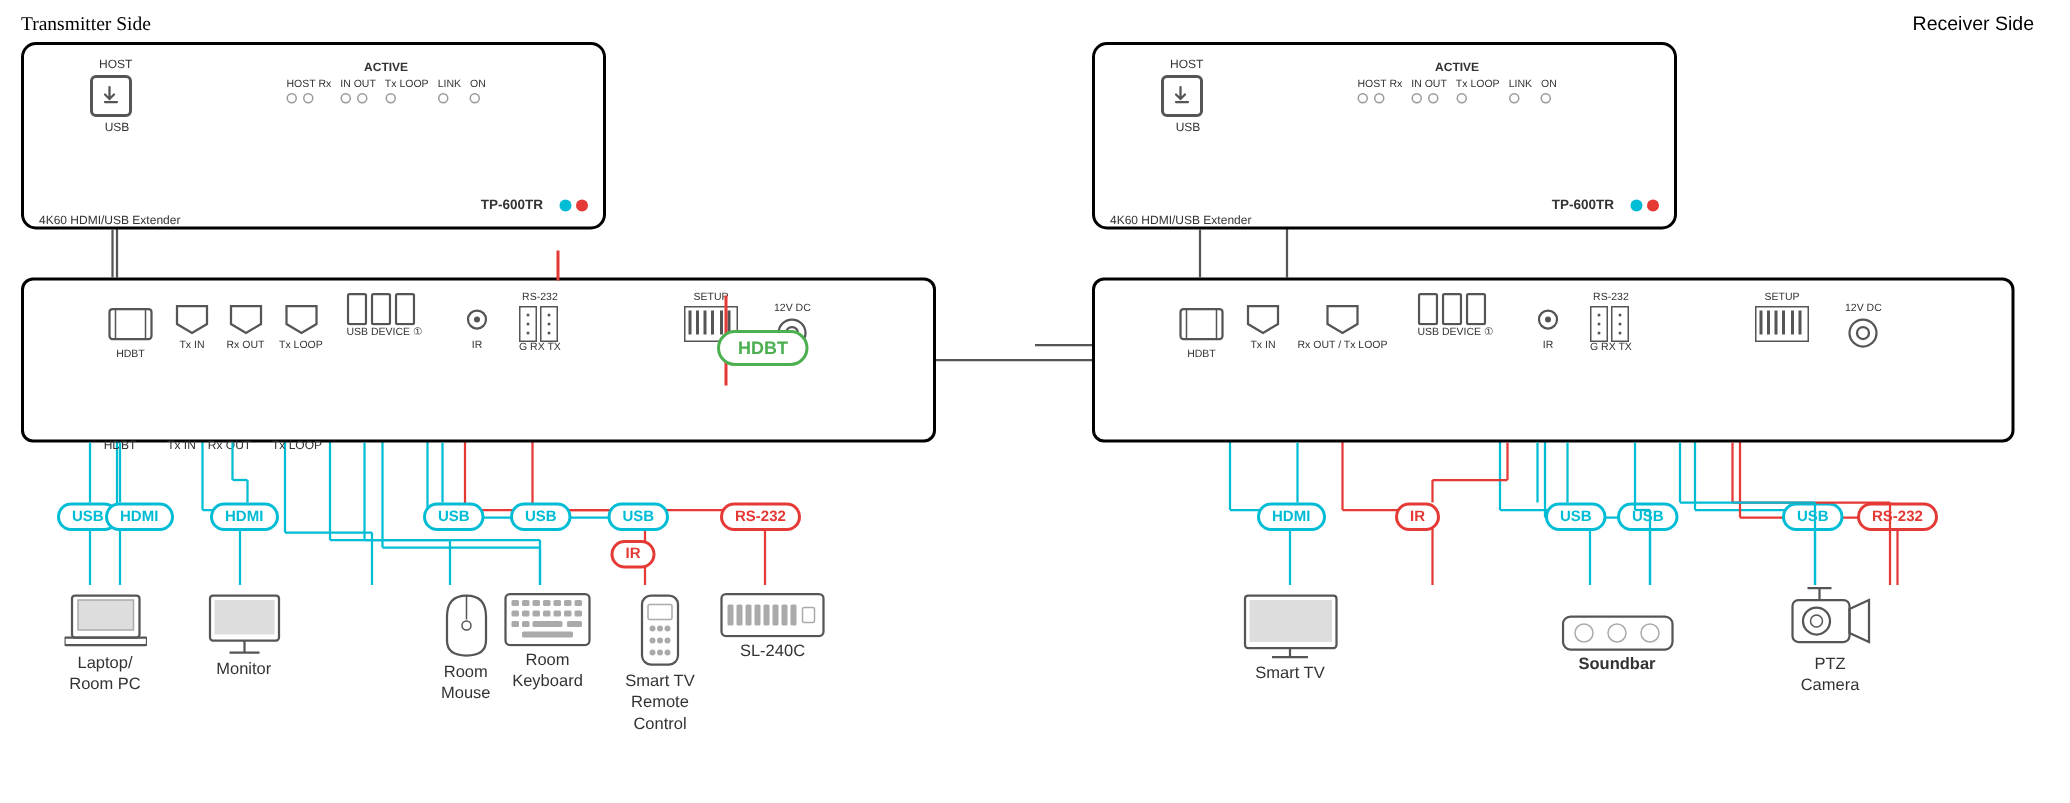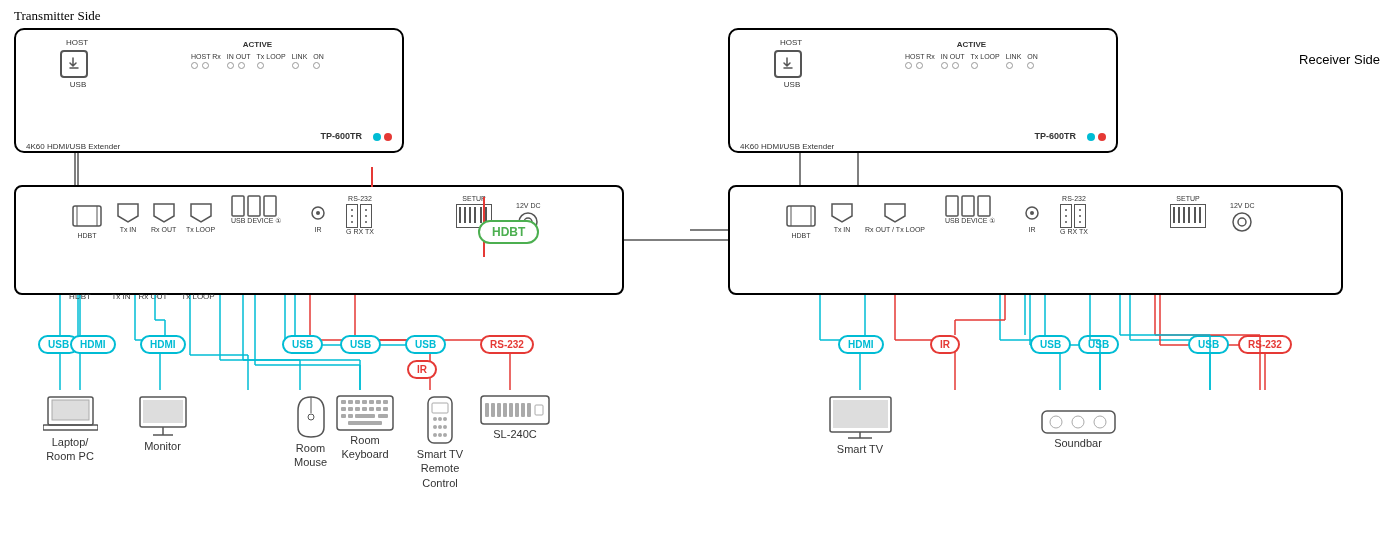--- a/index.html
+++ b/index.html
@@ -96,21 +96,21 @@
       height: 535px;
       pointer-events: none;
     }
   </style>
 </head>
 <body>
 
 <div class="main-container">
 
   <div class="side-label" style="left:14px; top:8px;font-family:Liberation Serif, serif;">Transmitter Side</div>
-  <div class="side-label" style="right:0; top:8px;margin-top:44px;">Receiver Side</div>
+  <div class="side-label" style="right:24px; top:8px;">Receiver Side</div>
 
   <svg class="lines-svg">
 
     <line x1="393" y1="265" x2="480" y2="265" stroke="#555" stroke-width="1.5"></line>
 
     <line x1="78" y1="285" x2="78" y2="340" stroke="#00bcd4" stroke-width="1.5"></line>
 
     <line x1="60" y1="340" x2="60" y2="390" stroke="#00bcd4" stroke-width="1.5"></line>
 
     <line x1="80" y1="340" x2="80" y2="390" stroke="#00bcd4" stroke-width="1.5"></line>
@@ -592,30 +592,41 @@
     <svg width="65" height="45" viewBox="0 0 65 45" class="icon-img">
       <rect x="2" y="2" width="61" height="35" rx="2" fill="none" stroke="#555" stroke-width="1.5"></rect>
       <rect x="5" y="5" width="55" height="28" fill="#ddd"></rect>
       <line x1="32" y1="37" x2="32" y2="43" stroke="#555" stroke-width="1.5"></line>
       <line x1="20" y1="43" x2="44" y2="43" stroke="#555" stroke-width="1.5"></line>
     </svg>
     <div class="device-label">Smart TV</div>
   </div>
 
 
-  <div class="device-icon" style="left:1038px; top:410px; width:80px;">
+  <div class="device-icon" style="left:1038px; top:410px; width:80px;font-weight:bold;">
     <svg width="75" height="24" viewBox="0 0 75 24" class="icon-img">
       <rect x="1" y="1" width="73" height="22" rx="5" fill="none" stroke="#555" stroke-width="1.5"></rect>
       <circle cx="15" cy="12" r="6" fill="none" stroke="#aaa" stroke-width="1"></circle>
       <circle cx="37" cy="12" r="6" fill="none" stroke="#aaa" stroke-width="1"></circle>
       <circle cx="59" cy="12" r="6" fill="none" stroke="#aaa" stroke-width="1"></circle>
     </svg>
     <div class="device-label">Soundbar</div>
   </div>
 
+  <div class="device-icon" style="left:1180px; top:390px; width:80px;">
+    <svg width="55" height="44" viewBox="0 0 55 44" class="icon-img">
+      <rect x="2" y="10" width="38" height="28" rx="4" fill="none" stroke="#555" stroke-width="1.5"></rect>
+      <circle cx="18" cy="24" r="9" fill="none" stroke="#555" stroke-width="1.5"></circle>
+      <circle cx="18" cy="24" r="4" fill="none" stroke="#555" stroke-width="1"></circle>
+      <polygon points="40,16 53,10 53,38 40,32" fill="none" stroke="#555" stroke-width="1.5"></polygon>
+      <line x1="20" y1="2" x2="20" y2="10" stroke="#555" stroke-width="1.5"></line>
+      <line x1="12" y1="2" x2="28" y2="2" stroke="#555" stroke-width="1.5"></line>
+    </svg>
+    <div class="device-label">PTZ<br>Camera</div>
+  </div>
 
   <svg style="position:absolute;top:0;left:0;width:1380px;height:535px;pointer-events:none;">
 
     <line x1="624" y1="240" x2="728" y2="240" stroke="#555" stroke-width="1.5"></line>
 
     <line x1="60" y1="295" x2="60" y2="335" stroke="#00bcd4" stroke-width="1.5"></line>
 
     <line x1="80" y1="295" x2="80" y2="335" stroke="#00bcd4" stroke-width="1.5"></line>
 
     <line x1="155" y1="295" x2="155" y2="320" stroke="#00bcd4" stroke-width="1.5"></line>

